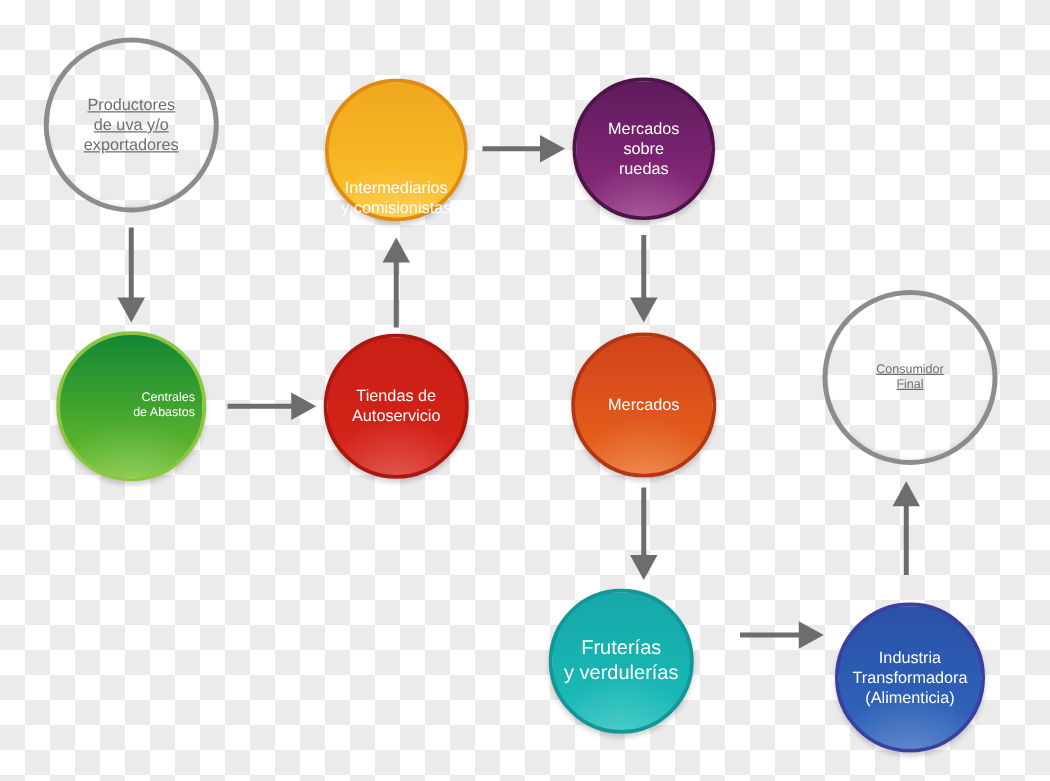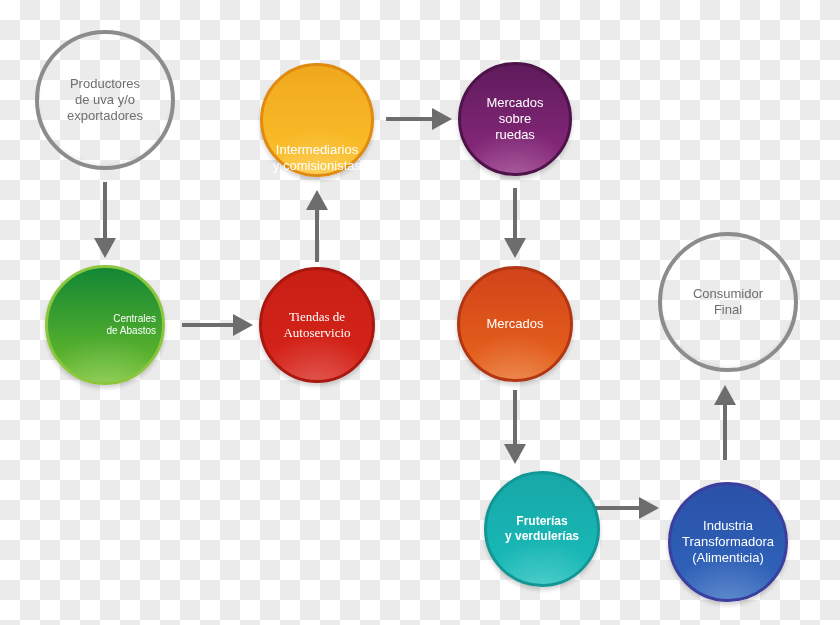--- a/index.html
+++ b/index.html
@@ -47,20 +47,21 @@
     padding: 0 6px;
     box-sizing: border-box;
     white-space: pre-line;
   }
   .node.filled {
     color: #ffffff;
   }
   .node.outline {
     color: #6e6e6e;
     background: transparent;
+    text-decoration: underline;
   }
 </style>
 </head>
 <body>
 
 <div id="stage">
   <svg id="svg-layer" viewBox="0 0 840 625" xmlns="http://www.w3.org/2000/svg">
       <g>
         <line x1="105" y1="182" x2="105" y2="239" stroke="#6d6d6d" stroke-width="4"></line>
         <polygon points="105,258 94,238 116,238" fill="#6d6d6d"></polygon>
@@ -106,32 +107,32 @@
       </div>
       <div class="node filled" style="left: 458px; top: 62px; width: 114px; height: 114px; font-size: 13px; background: radial-gradient(circle at 50% 118%, rgba(255, 255, 255, 0.3) 0%, rgba(255, 255, 255, 0) 46%), linear-gradient(rgb(95, 27, 92) 0%, rgb(142, 42, 127) 100%); color: rgb(255, 255, 255); border: 3px solid rgb(78, 20, 73); box-shadow: rgba(0, 0, 0, 0.18) 0px 3px 4px;">
         <span class="lbl">Mercados
 sobre
 ruedas</span>
       </div>
       <div class="node filled" style="left: 45px; top: 265px; width: 120px; height: 120px; font-size: 10px; background: radial-gradient(circle at 50% 118%, rgba(255, 255, 255, 0.3) 0%, rgba(255, 255, 255, 0) 46%), linear-gradient(rgb(18, 135, 52) 0%, rgb(111, 191, 42) 100%); color: rgb(255, 255, 255); border: 3px solid rgb(140, 198, 63); box-shadow: rgba(0, 0, 0, 0.18) 0px 3px 4px; text-align: right;">
         <span class="lbl">Centrales
 de Abastos</span>
       </div>
-      <div class="node filled" style="left: 259px; top: 267px; width: 116px; height: 116px; font-size: 13px; background: radial-gradient(circle at 50% 118%, rgba(255, 255, 255, 0.3) 0%, rgba(255, 255, 255, 0) 46%), linear-gradient(rgb(200, 31, 21) 0%, rgb(216, 36, 26) 100%); color: rgb(255, 255, 255); border: 3px solid rgb(168, 23, 16); box-shadow: rgba(0, 0, 0, 0.18) 0px 3px 4px; font-family: Liberation Serif, serif;">
+      <div class="node filled" style="left: 259px; top: 267px; width: 116px; height: 116px; font-size: 13px; background: radial-gradient(circle at 50% 118%, rgba(255, 255, 255, 0.3) 0%, rgba(255, 255, 255, 0) 46%), linear-gradient(rgb(200, 31, 21) 0%, rgb(216, 36, 26) 100%); color: rgb(255, 255, 255); border: 3px solid rgb(168, 23, 16); box-shadow: rgba(0, 0, 0, 0.18) 0px 3px 4px;">
         <span class="lbl">Tiendas de
 Autoservicio</span>
       </div>
       <div class="node filled" style="left: 457px; top: 266px; width: 116px; height: 116px; font-size: 13px; background: radial-gradient(circle at 50% 118%, rgba(255, 255, 255, 0.3) 0%, rgba(255, 255, 255, 0) 46%), linear-gradient(rgb(210, 67, 26) 0%, rgb(232, 102, 28) 100%); color: rgb(255, 255, 255); border: 3px solid rgb(178, 54, 20); box-shadow: rgba(0, 0, 0, 0.18) 0px 3px 4px;">
         <span class="lbl">Mercados</span>
       </div>
-      <div class="node outline" style="left: 658px; top: 232px; width: 140px; height: 140px; font-size: 13px; border: 4px solid rgb(140, 140, 140); color: rgb(110, 110, 110); box-shadow: rgba(0, 0, 0, 0.05) 0px -2px 3px inset;">
+      <div class="node outline" style="left: 658px; top: 232px; width: 140px; height: 140px; font-size: 10px; border: 4px solid rgb(140, 140, 140); color: rgb(110, 110, 110); box-shadow: rgba(0, 0, 0, 0.05) 0px -2px 3px inset;">
         <span class="lbl">Consumidor
 Final</span>
       </div>
-      <div class="node filled" style="left: 484px; top: 471px; width: 116px; height: 116px; font-size: 12px; background: radial-gradient(circle at 50% 118%, rgba(255, 255, 255, 0.3) 0%, rgba(255, 255, 255, 0) 46%), linear-gradient(rgb(23, 168, 168) 0%, rgb(24, 189, 186) 100%); color: rgb(255, 255, 255); border: 3px solid rgb(19, 150, 150); box-shadow: rgba(0, 0, 0, 0.18) 0px 3px 4px; font-weight: bold;">
+      <div class="node filled" style="left: 439px; top: 471px; width: 116px; height: 116px; font-size: 16px; background: radial-gradient(circle at 50% 118%, rgba(255, 255, 255, 0.3) 0%, rgba(255, 255, 255, 0) 46%), linear-gradient(rgb(23, 168, 168) 0%, rgb(24, 189, 186) 100%); color: rgb(255, 255, 255); border: 3px solid rgb(19, 150, 150); box-shadow: rgba(0, 0, 0, 0.18) 0px 3px 4px;">
         <span class="lbl">Fruterías
 y verdulerías</span>
       </div>
       <div class="node filled" style="left: 668px; top: 482px; width: 120px; height: 120px; font-size: 13px; background: radial-gradient(circle at 50% 118%, rgba(255, 255, 255, 0.3) 0%, rgba(255, 255, 255, 0) 46%), linear-gradient(rgb(43, 81, 168) 0%, rgb(47, 102, 189) 100%); color: rgb(255, 255, 255); border: 3px solid rgb(59, 63, 158); box-shadow: rgba(0, 0, 0, 0.18) 0px 3px 4px;">
         <span class="lbl">Industria
 Transformadora
 (Alimenticia)</span>
       </div>
     </div>
 </div>

